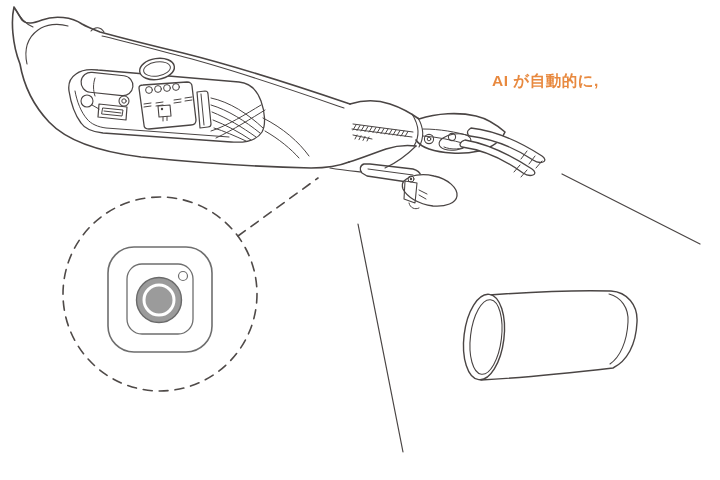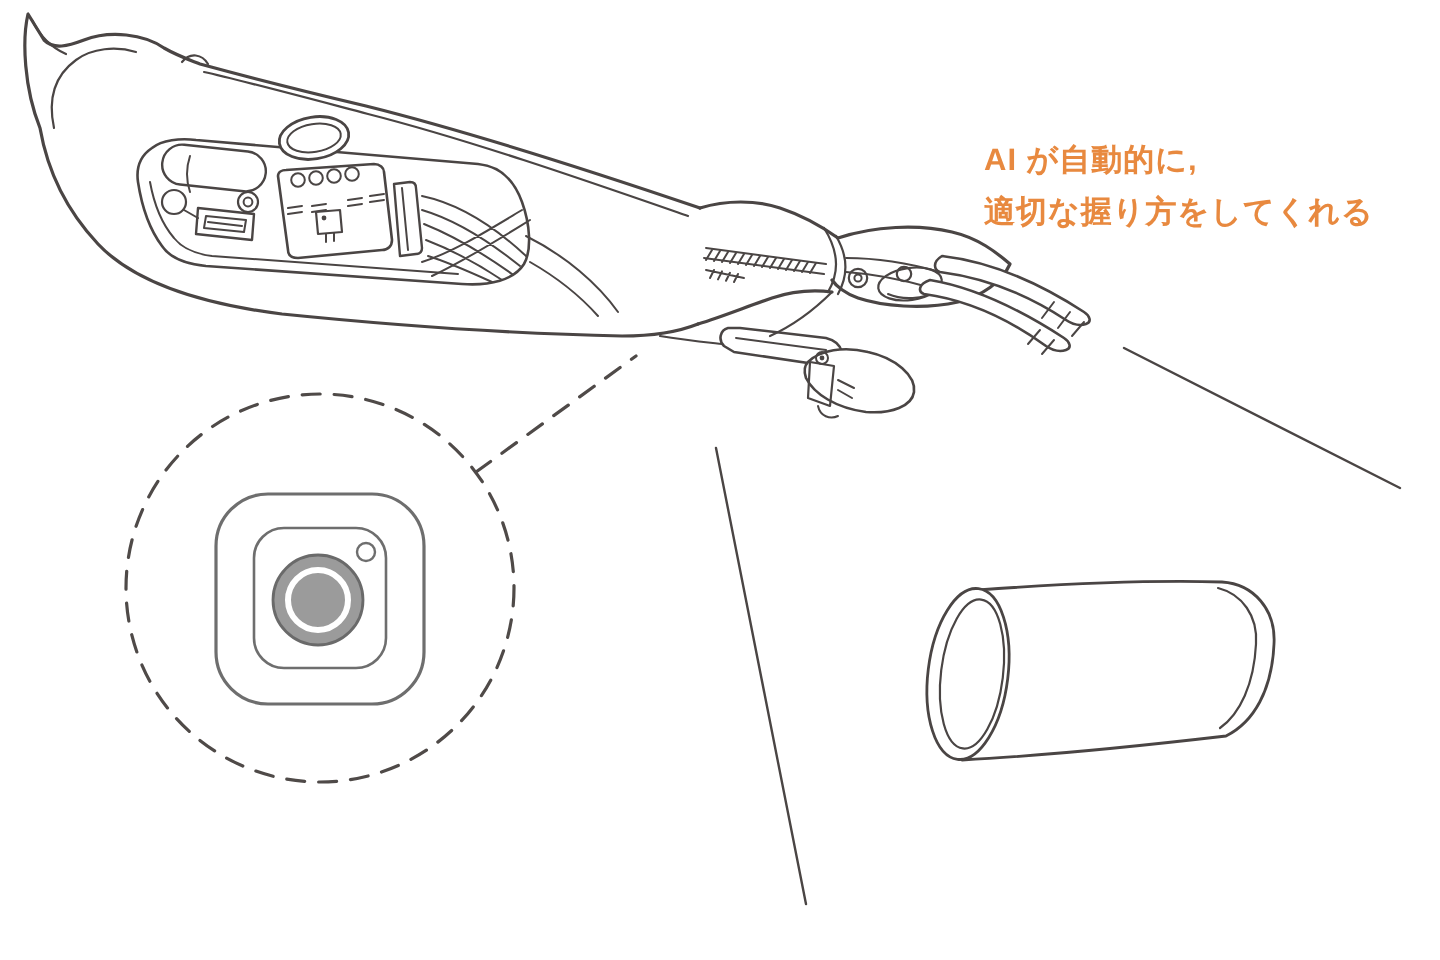--- a/index.html
+++ b/index.html
@@ -129,16 +129,15 @@
     <g>
       <path class="ln w14" d="M489,295 C530,292 575,290 611,291 C627,292 638,305 637,322 C636,345 627,361 613,368 C570,373 520,378 481,380"></path>
       <path class="ln w11" d="M609,294 C621,297 629,308 628,322 C627,342 620,357 610,364"></path>
       <ellipse class="fw w14" cx="484" cy="337" rx="20" ry="43" transform="rotate(7 484 337)"></ellipse>
       <ellipse class="ln w11" cx="486" cy="337" rx="15.5" ry="37.5" transform="rotate(7 486 337)"></ellipse>
     </g>
   </svg>
 
   <div class="ai-note">
     <div>AI が自動的に,</div>
-    <div>適切な握り方をしてくれる</div>
   </div>
 
 </div>
 
 </body></html>

